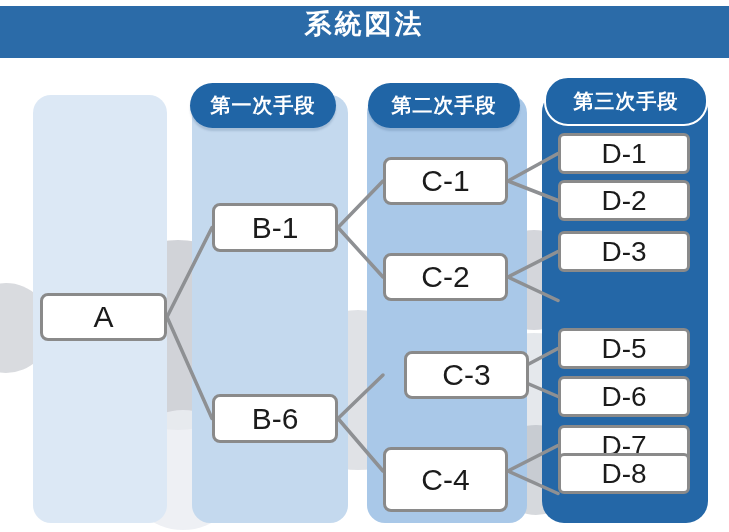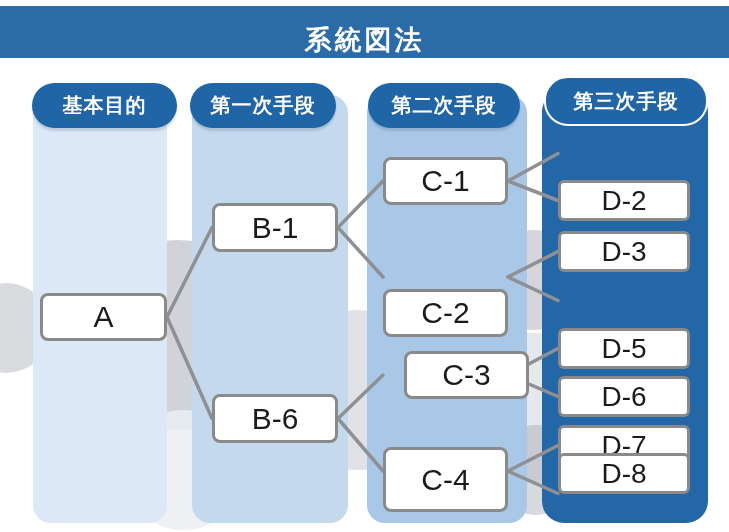--- a/index.html
+++ b/index.html
@@ -4,21 +4,21 @@
 <style>
   html,body{margin:0;padding:0;background:#fff;}
   .stage{
     position:relative;width:729px;height:532px;overflow:hidden;background:#ffffff;
     font-family:"Liberation Sans", sans-serif;
   }
   
   .title-bar{
     position:absolute;left:0;top:6px;width:729px;height:52px;
     background:var(--title-bar,#2b6ba8);
-    display:flex;align-items:flex-end;justify-content:center;z-index:5;
+    display:flex;align-items:flex-start;justify-content:center;z-index:5;
   }
   .title-text{color:#fff;font-size:27px;font-weight:bold;letter-spacing:3px;}
   
   .bgc{position:absolute;border-radius:50%;z-index:0;}
   .bg1{left:83px;top:240px;width:190px;height:190px;background:rgba(154,158,168,.45);}
   .bg2{left:123px;top:410px;width:120px;height:120px;background:rgba(235,237,242,.85);}
   .bg3{left:278px;top:310px;width:160px;height:160px;background:rgba(178,183,193,.40);}
   .bg4{left:484px;top:230px;width:100px;height:100px;background:rgba(160,165,175,.45);}
   .bg5{left:459px;top:333px;width:150px;height:150px;background:rgba(225,228,233,.85);}
   .bg6{left:491px;top:425px;width:90px;height:90px;background:rgba(165,170,180,.45);}
@@ -46,21 +46,21 @@
   
   .node{
     position:absolute;background:#fff;border:3px solid var(--box-border,#8a8a8a);
     border-radius:8px;display:flex;align-items:center;justify-content:center;
     font-size:30px;color:var(--node-text,#1b1b1b);z-index:3;box-sizing:border-box;
   }
   .n-a {left:40px;top:293px;width:127px;height:48px;}
   .n-b1{left:212px;top:203px;width:126px;height:49px;}
   .n-b2{left:212px;top:394px;width:126px;height:49px;}
   .n-c1{left:383px;top:157px;width:125px;height:48px;}
-  .n-c2{left:383px;top:253px;width:125px;height:48px;margin-top:36px;}
+  .n-c2{left:383px;top:253px;width:125px;height:48px;}
   .n-c3{left:383px;top:351px;width:125px;height:48px;margin-left:21px;}
   .n-c4{left:383px;top:447px;width:125px;height:65px;}
   .n-d {left:558px;width:132px;height:41px;font-size:28px;border-radius:6px;}
   .n-d1{top:133px;} .n-d2{top:180px;} .n-d3{top:231px;} .n-d4{top:280px;}
   .n-d5{top:328px;} .n-d6{top:376px;} .n-d7{top:425px;} .n-d8{top:453px;}
 </style>
 </head>
 <body>
 
 <div class="stage">
@@ -92,32 +92,32 @@
       <line x1="508" y1="181" x2="558" y2="153.5"></line>
       <line x1="508" y1="181" x2="558" y2="200.5"></line>
       <line x1="508" y1="277" x2="558" y2="251.5"></line>
       <line x1="508" y1="277" x2="558" y2="300.5"></line>
       <line x1="508" y1="375" x2="558" y2="348.5"></line>
       <line x1="508" y1="375" x2="558" y2="396.5"></line>
       <line x1="508" y1="471" x2="558" y2="445.5"></line>
       <line x1="508" y1="471" x2="558" y2="493.5"></line>
     </svg>
 
-  <div class="pill p1">基本目的</div>
   <div class="pill p2">第一次手段</div>
   <div class="pill p4">第三次手段</div>
   <div class="pill p3">第二次手段</div>
 
   <div class="node n-a">A</div>
   <div class="node n-b1">B-1</div>
   <div class="node n-b2">B-6</div>
   <div class="node n-c1">C-1</div>
   <div class="node n-c2">C-2</div>
   <div class="node n-c3">C-3</div>
   <div class="node n-c4">C-4</div>
+  <div class="node n-d n-d1">D-1</div>
   <div class="node n-d n-d2">D-2</div>
   <div class="node n-d n-d3">D-3</div>
   <div class="node n-d n-d5">D-5</div>
   <div class="node n-d n-d6">D-6</div>
   <div class="node n-d n-d7">D-7</div>
   <div class="node n-d n-d8">D-8</div>
 
 </div>
 
 </body></html>

